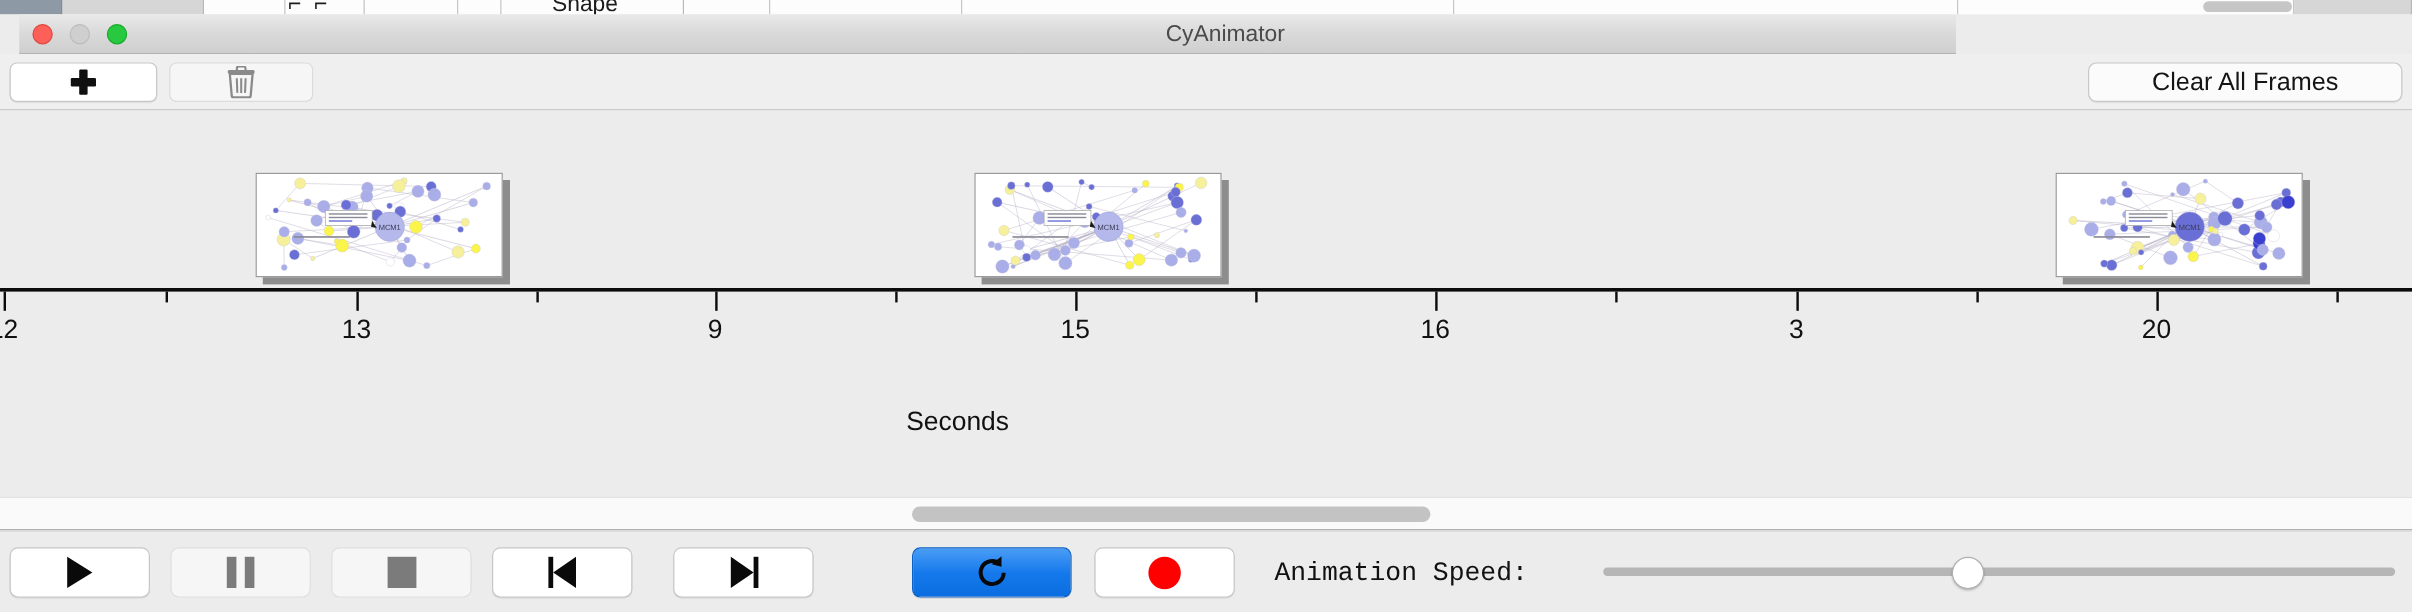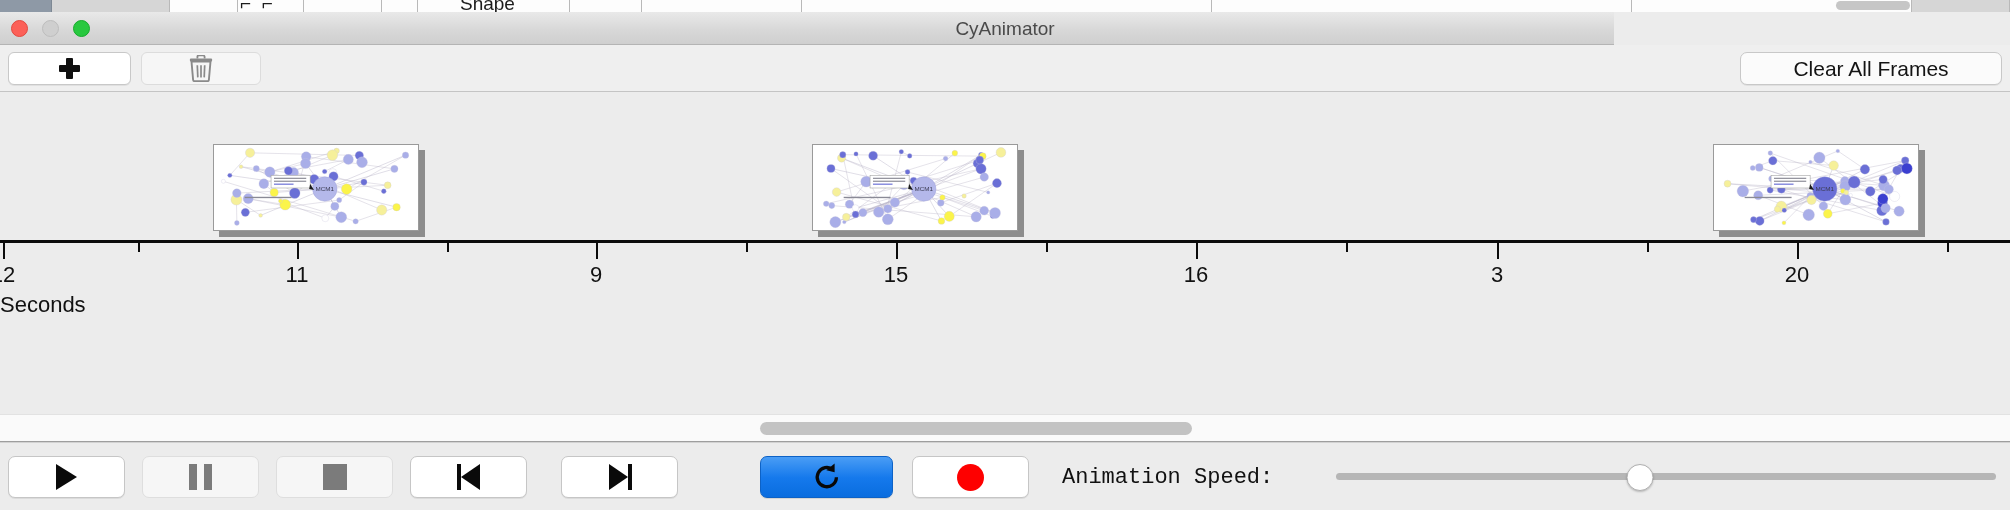--- a/index.html
+++ b/index.html
@@ -49,21 +49,21 @@
     position: absolute;
     top: 1px;
     width: 74px; height: 9px;
     border-radius: 5px;
     background: #c6c6c6;
   }
 
   
   .titlebar {
     position: absolute;
-    left: 0; top: 12px;
+    left: 16px; top: 12px;
     width: 1614px; height: 33px;
     background: linear-gradient(to bottom, #e9e9e9 0%, #d8d8d8 55%, #cfcfcf 100%);
     border-bottom: 1px solid #b4b4b4;
     box-sizing: border-box;
   }
   .traffic {
     position: absolute;
     top: 8px;
     width: 17px; height: 17px;
     border-radius: 50%;
@@ -187,23 +187,25 @@
     position: absolute;
     font-size: 22px;
     color: #111111;
     transform: translateX(-50%);
     white-space: nowrap;
     font-family: "Liberation Sans", sans-serif;
   }
   .axis-title {
     position: absolute;
     width: 1596px;
+    text-align: center;
     font-size: 22px;
     color: #111111;
     font-family: "Liberation Sans", sans-serif;
+    margin-top: 46px;
   }
 
   
   .hscroll {
     position: absolute;
     left: 0; top: 414px;
     width: 2010px; height: 28px;
     background: #fafafa;
     border-top: 1px solid #e2e2e2;
     border-bottom: 1px solid #9e9e9e;
@@ -675,21 +677,21 @@
               <rect x="30" y="53" width="48" height="1.4" fill="#8a8a96"></rect>
             </svg>
           </div>
         </div>
       </div>
     <div class="axis-line" style="top:148px;"></div>
     <div id="ticks-layer">
         <div class="tick major" style="left: 3px; top: 151px;"></div>
         <div class="tick-label" style="left: 3px; top: 170px;">12</div>
         <div class="tick major" style="left: 297px; top: 151px;"></div>
-        <div class="tick-label" style="left: 297px; top: 170px;">11</div>
+        <div class="tick-label" style="left: 297px; top: 170px;">13</div>
         <div class="tick major" style="left: 596px; top: 151px;"></div>
         <div class="tick-label" style="left: 596px; top: 170px;">9</div>
         <div class="tick major" style="left: 896px; top: 151px;"></div>
         <div class="tick-label" style="left: 896px; top: 170px;">15</div>
         <div class="tick major" style="left: 1196px; top: 151px;"></div>
         <div class="tick-label" style="left: 1196px; top: 170px;">16</div>
         <div class="tick major" style="left: 1497px; top: 151px;"></div>
         <div class="tick-label" style="left: 1497px; top: 170px;">3</div>
         <div class="tick major" style="left: 1797px; top: 151px;"></div>
         <div class="tick-label" style="left: 1797px; top: 170px;">20</div>

